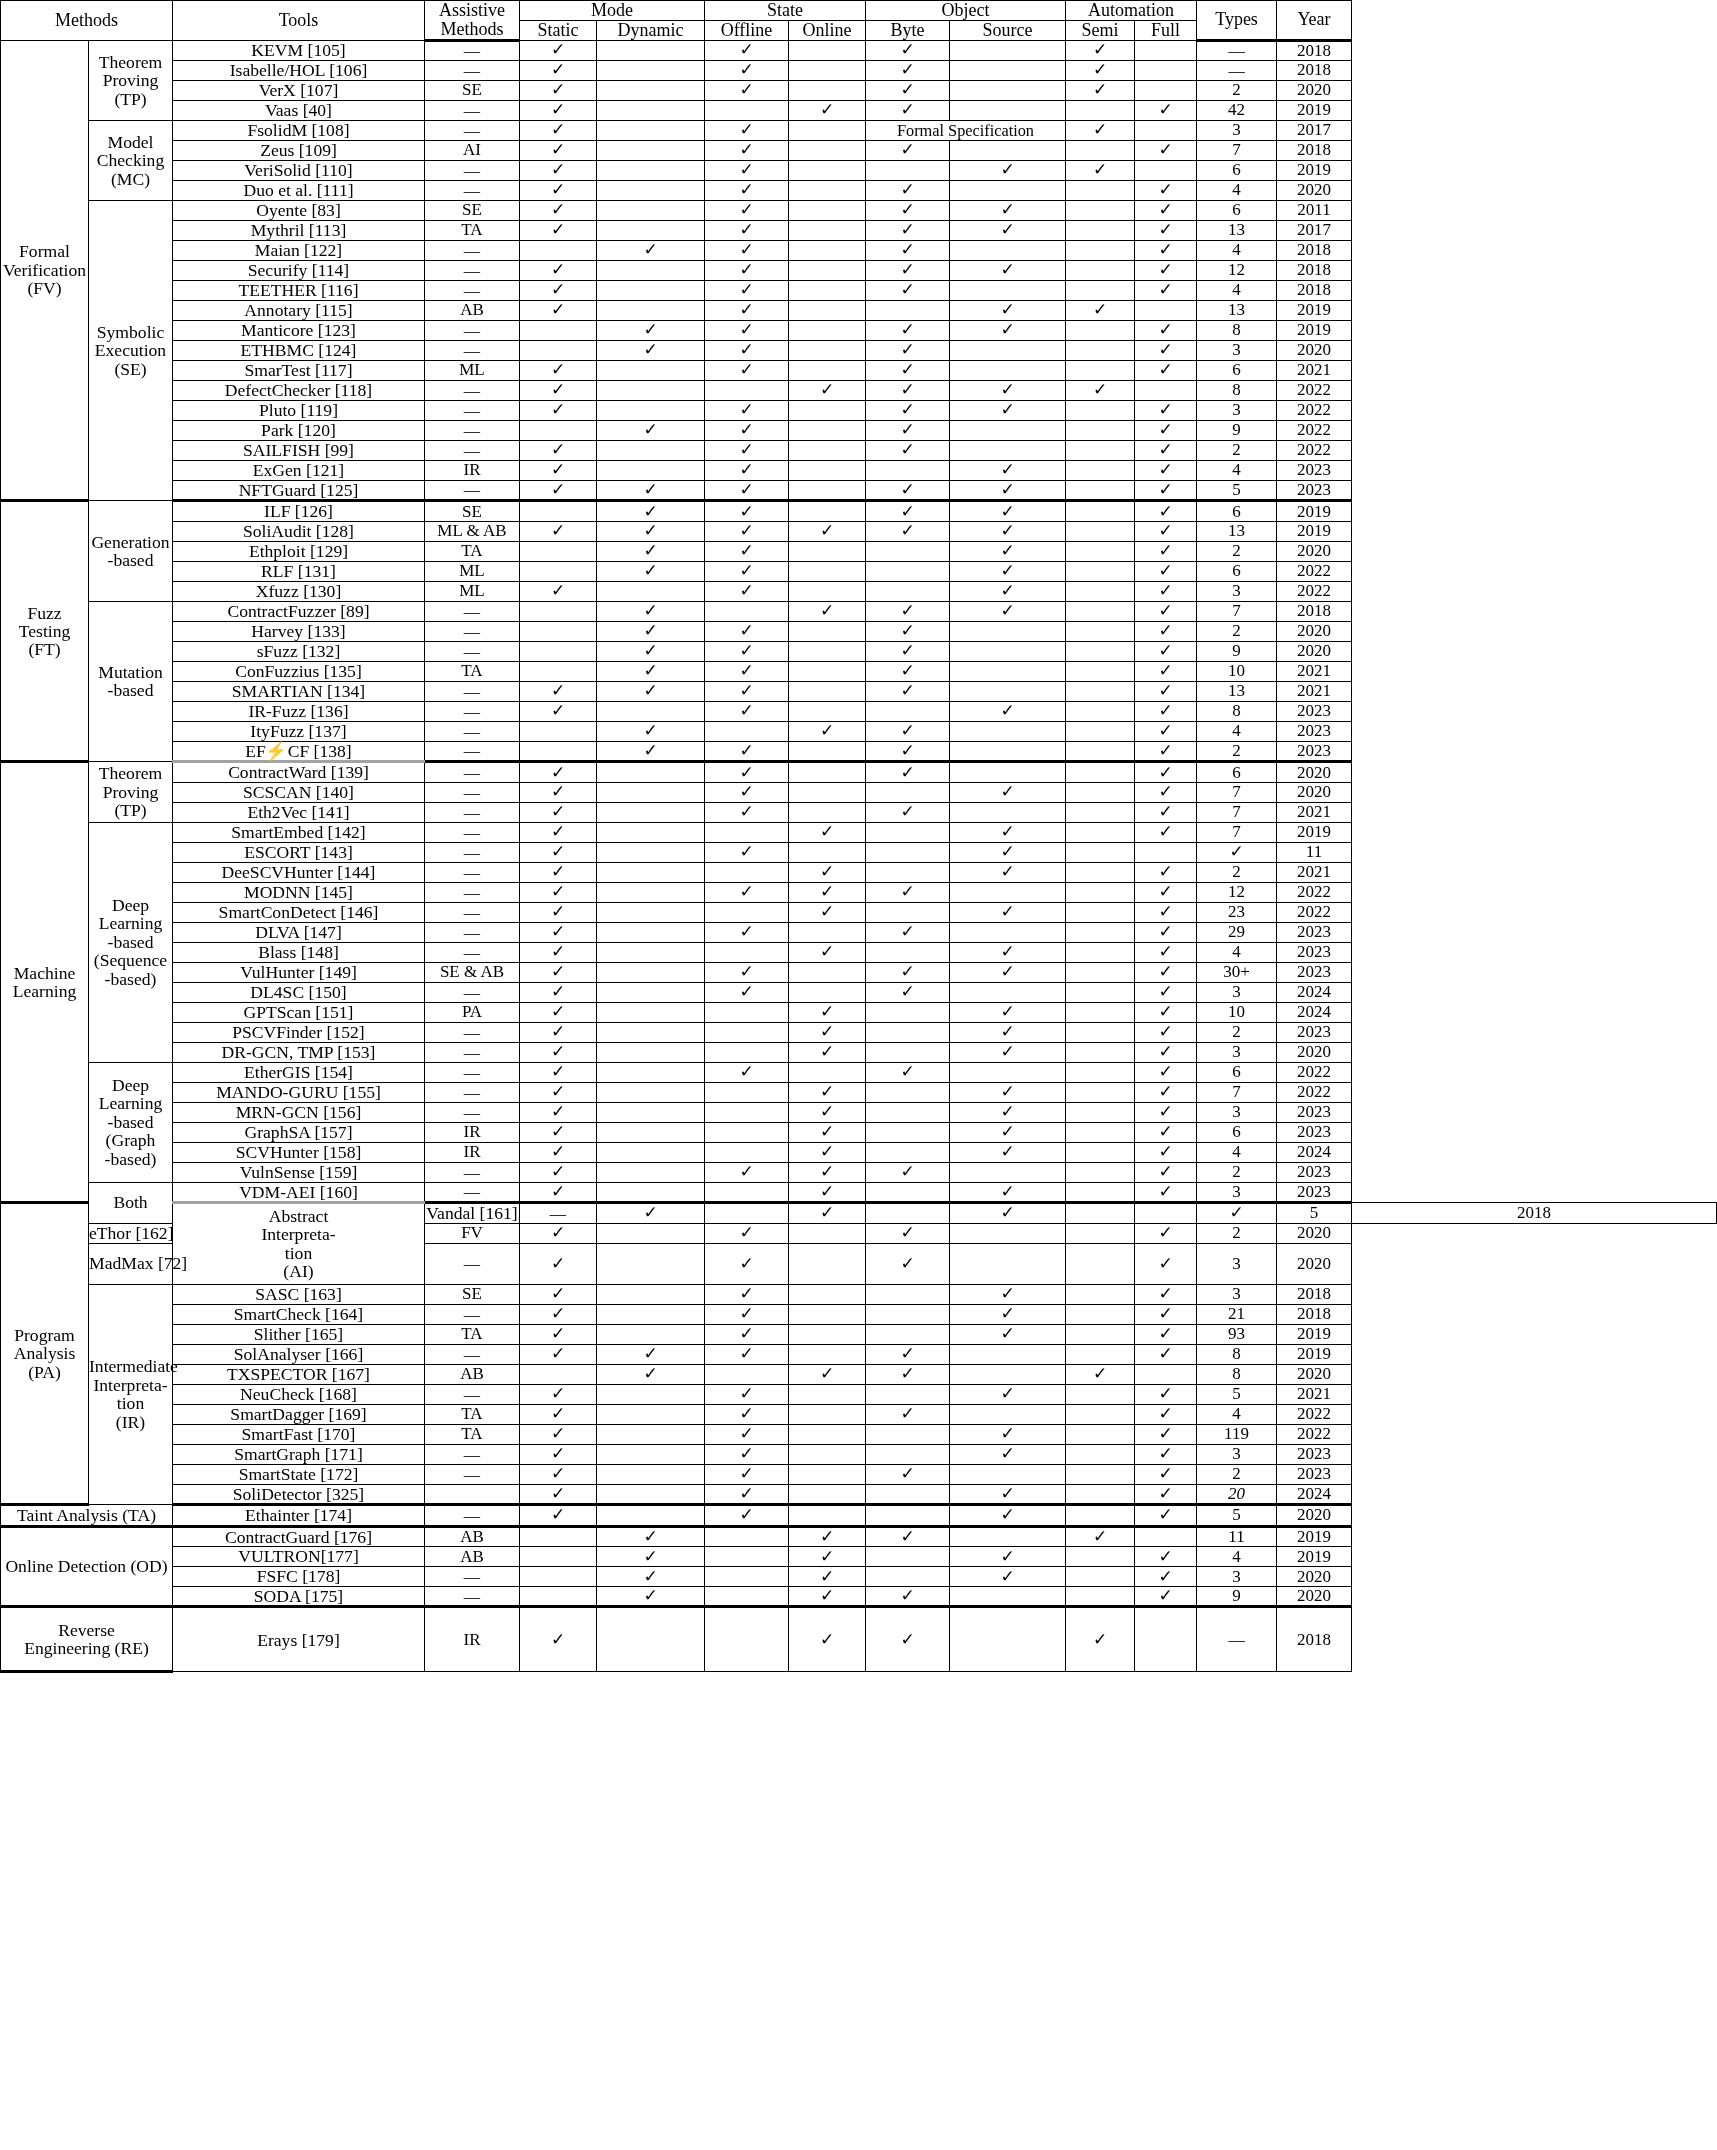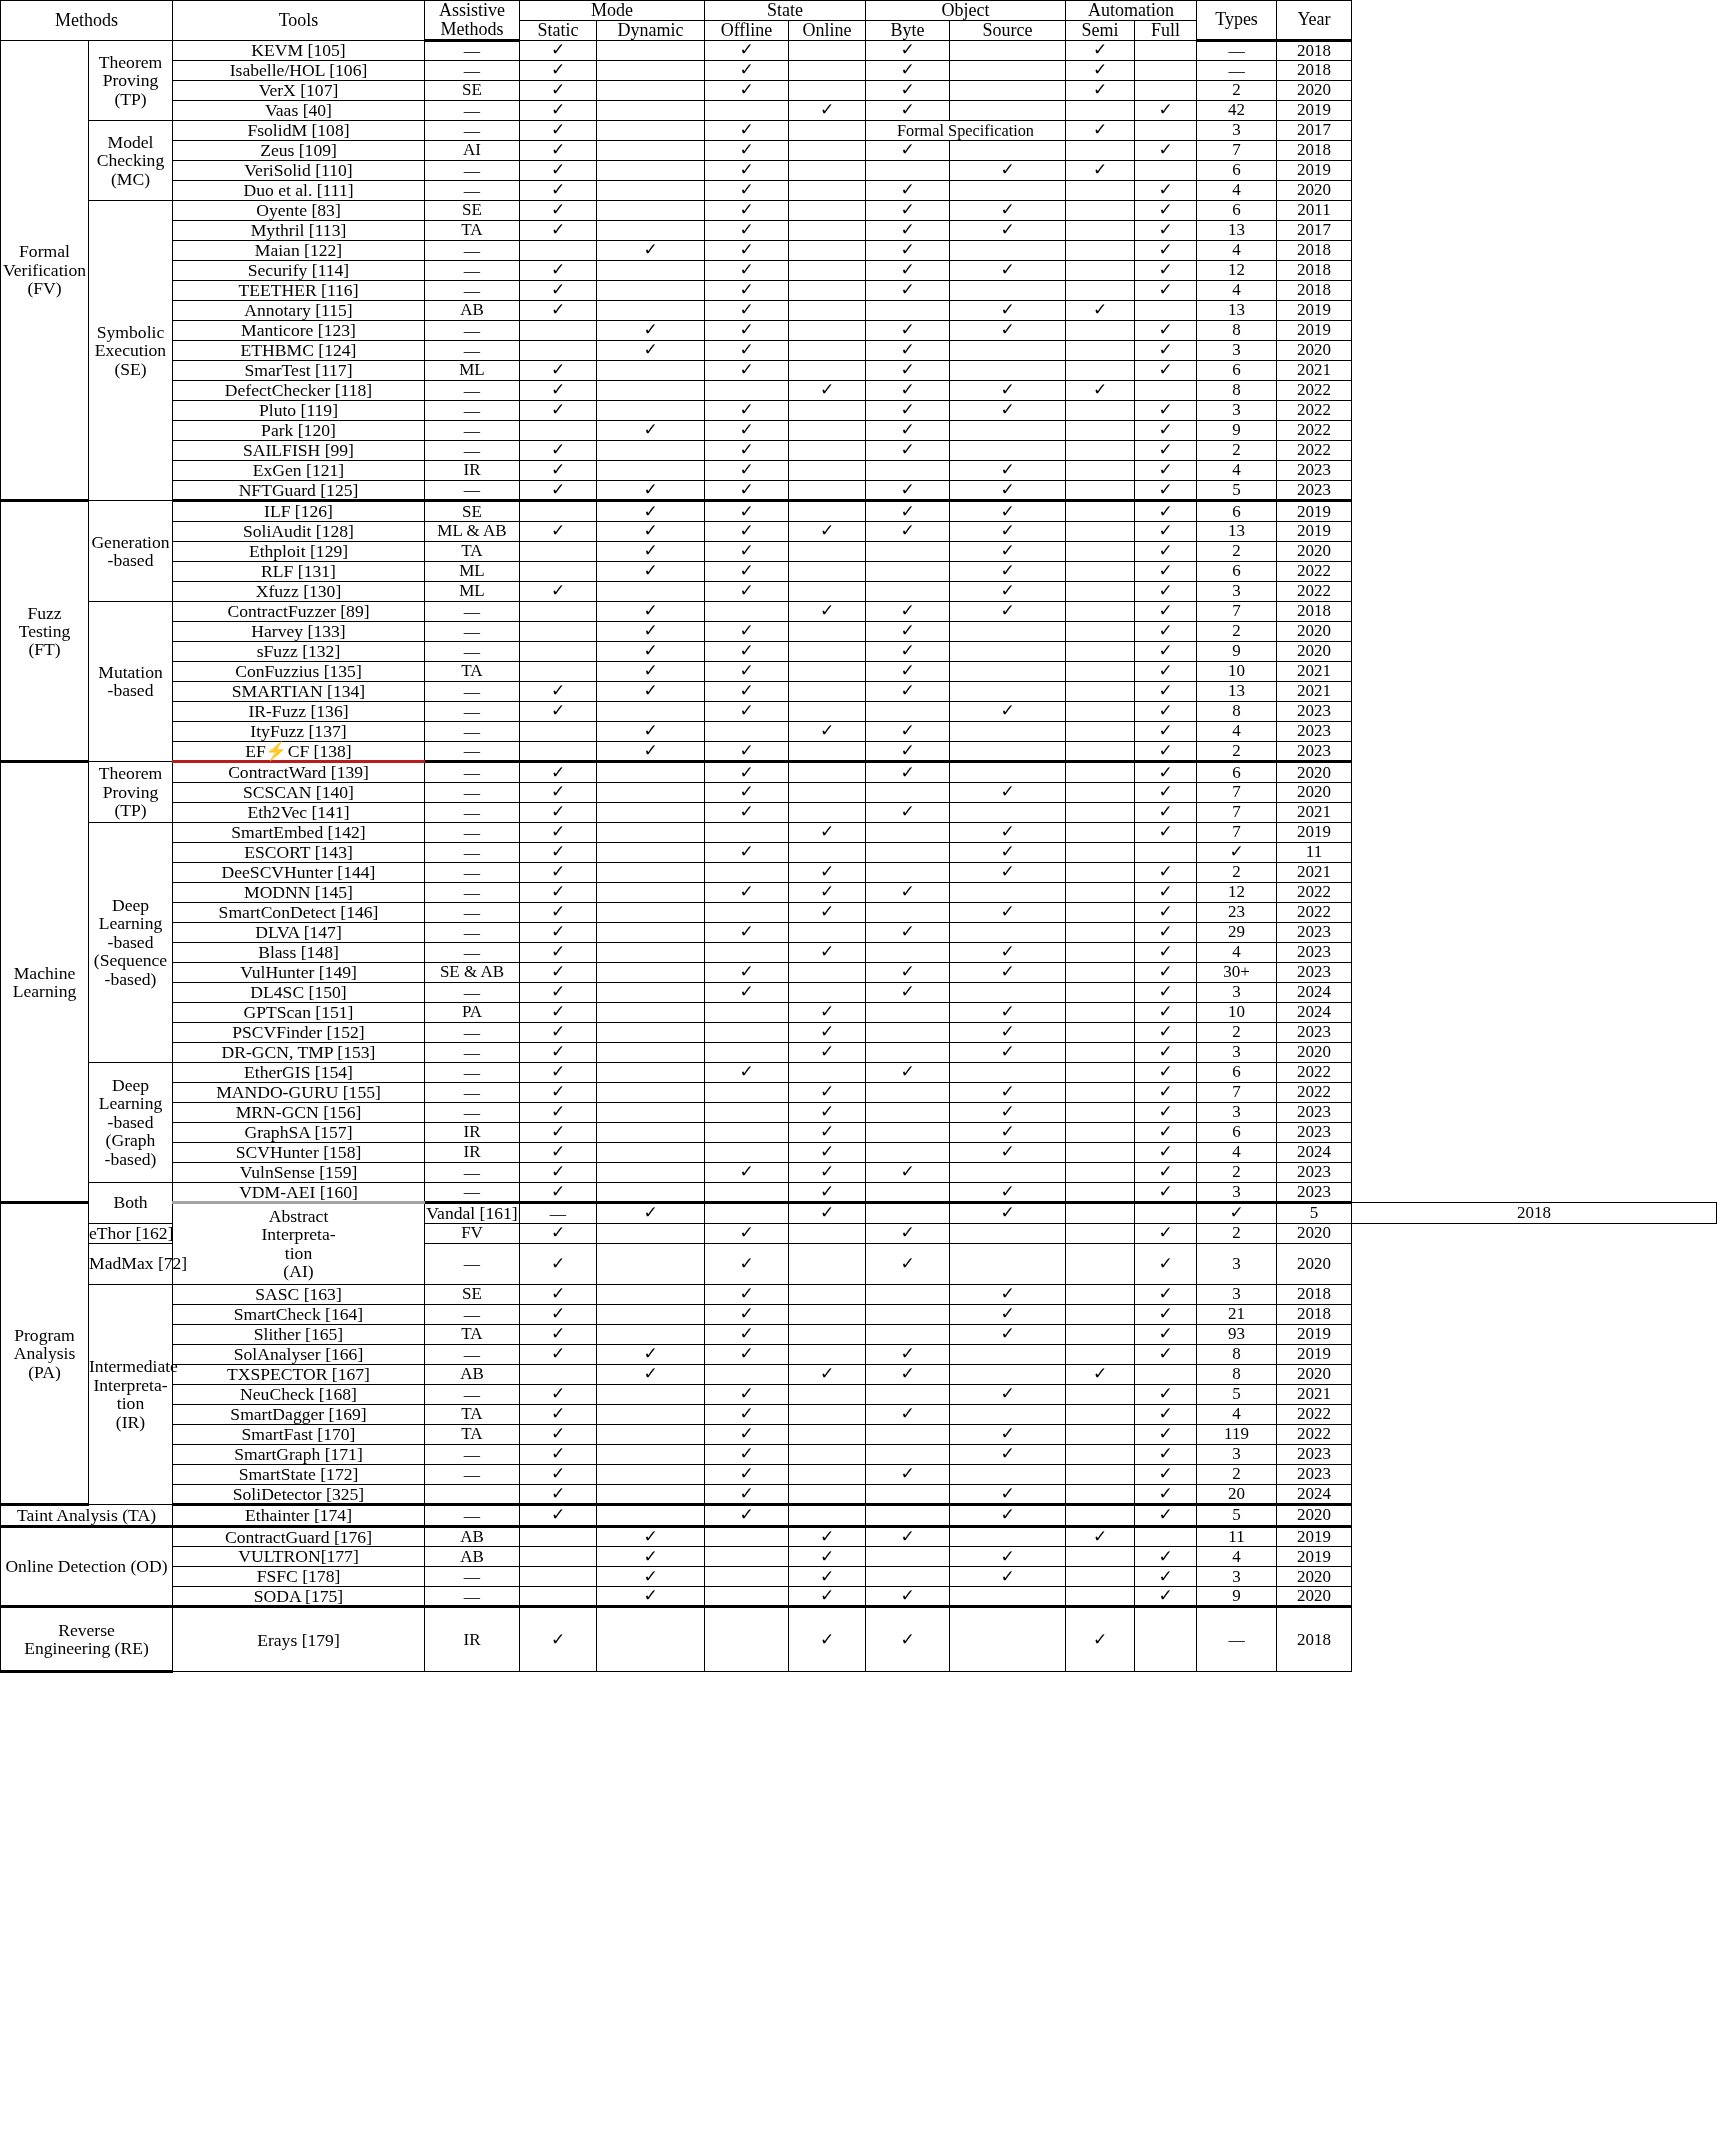--- a/index.html
+++ b/index.html
@@ -627,21 +627,21 @@
         <td class="num"></td>
         <td class="chk">✓</td>
         <td class="chk">✓</td>
         <td class="num"></td>
         <td class="num"></td>
         <td class="chk">✓</td>
         <td class="num">4</td>
         <td class="num">2023</td>
       </tr>
       <tr class="row-h">
-        <td class="tool-cell" style="border-bottom:3px solid #b91c1c;margin-top:24px;">EF⚡CF [138]</td>
+        <td class="tool-cell" style="border-bottom:3px solid #a3a3a3;margin-top:24px;">EF⚡CF [138]</td>
         <td class="dash" style="border-bottom:3px solid #000;">—</td>
         <td class="num" style="border-bottom:3px solid #000;"></td>
         <td class="chk" style="border-bottom:3px solid #000;">✓</td>
         <td class="chk" style="border-bottom:3px solid #000;">✓</td>
         <td class="num" style="border-bottom:3px solid #000;"></td>
         <td class="chk" style="border-bottom:3px solid #000;">✓</td>
         <td class="num" style="border-bottom:3px solid #000;"></td>
         <td class="num" style="border-bottom:3px solid #000;"></td>
         <td class="chk" style="border-bottom:3px solid #000;">✓</td>
         <td class="num" style="border-bottom:3px solid #000;">2</td>
@@ -1184,21 +1184,21 @@
         <td class="tool-cell" style="border-bottom:3px solid #000;">SoliDetector [325]</td>
         <td class="num" style="border-bottom:3px solid #000;"></td>
         <td class="chk" style="border-bottom:3px solid #000;">✓</td>
         <td class="num" style="border-bottom:3px solid #000;"></td>
         <td class="chk" style="border-bottom:3px solid #000;">✓</td>
         <td class="num" style="border-bottom:3px solid #000;"></td>
         <td class="num" style="border-bottom:3px solid #000;"></td>
         <td class="chk" style="border-bottom:3px solid #000;">✓</td>
         <td class="num" style="border-bottom:3px solid #000;"></td>
         <td class="chk" style="border-bottom:3px solid #000;">✓</td>
-        <td class="num" style="border-bottom:3px solid #000;">20</td>
+        <td class="num" style="border-bottom:3px solid #000;font-style:italic;">20</td>
         <td class="num" style="border-bottom:3px solid #000;">2024</td>
       </tr>
       <tr class="row-h">
         <td rowspan="1" class="cat-cell" colspan="2" style="border-bottom: 3px solid rgb(0, 0, 0);">
           <div>Taint Analysis (TA)</div>
         </td>
         <td class="tool-cell" style="border-bottom:3px solid #000;">Ethainter [174]</td>
         <td class="dash" style="border-bottom:3px solid #000;">—</td>
         <td class="chk" style="border-bottom:3px solid #000;">✓</td>
         <td class="num" style="border-bottom:3px solid #000;"></td>

